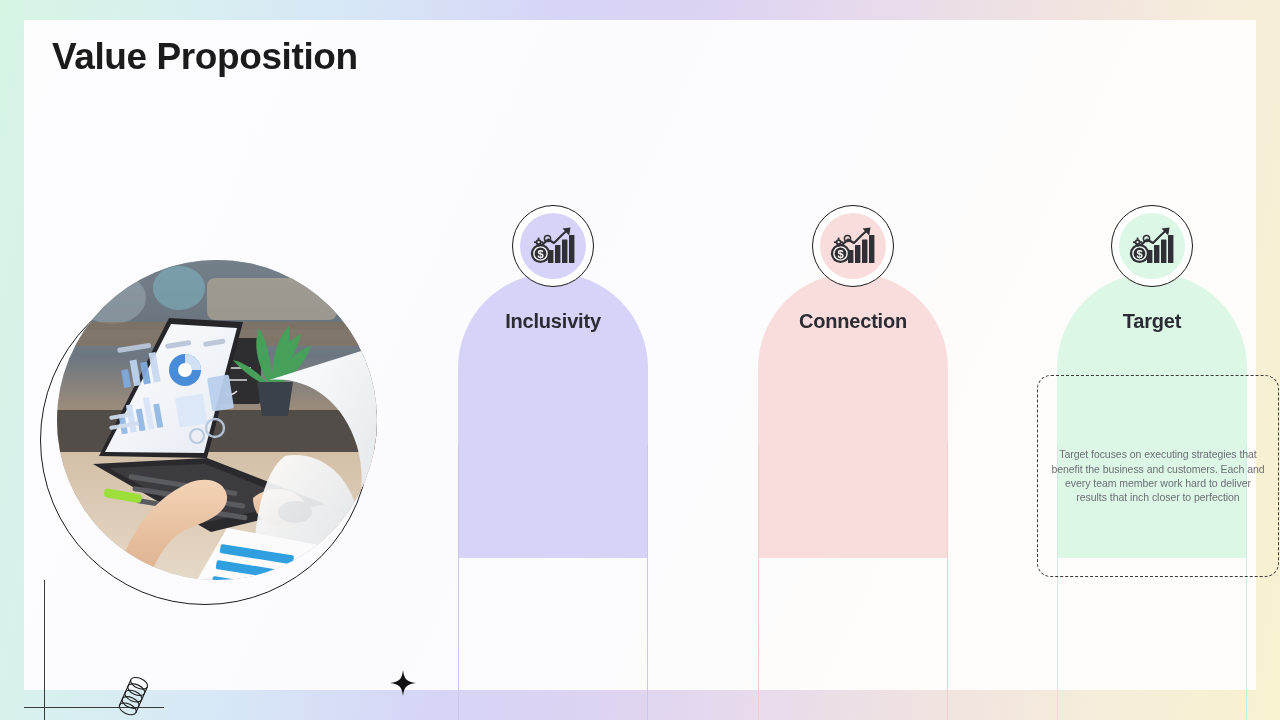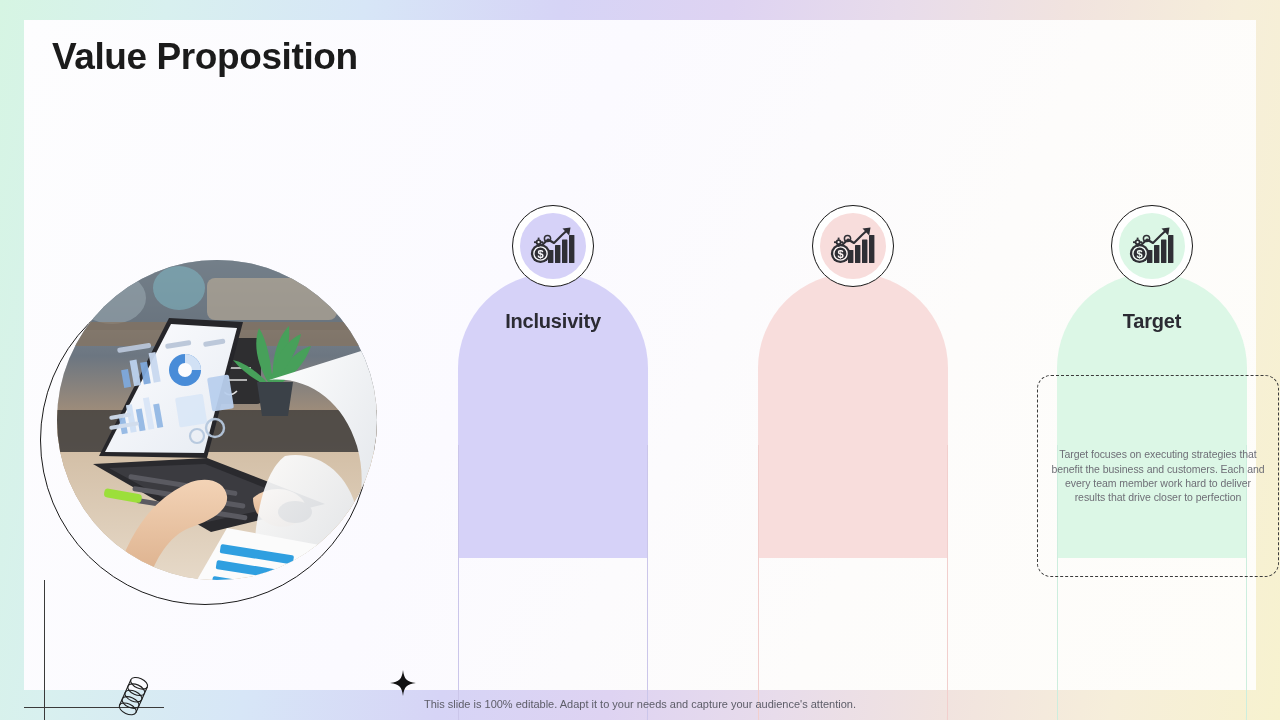--- a/index.html
+++ b/index.html
@@ -446,27 +446,28 @@
                 <circle cx="8.6" cy="16.2" r="2.9"></circle>
                 <circle cx="8.6" cy="16.2" r="1.1" fill="#fdf4f4"></circle>
                 <rect x="7.7" y="11.6" width="1.8" height="2.1"></rect>
                 <rect x="7.7" y="18.7" width="1.8" height="2.1"></rect>
                 <rect x="4" y="15.3" width="2.1" height="1.8"></rect>
                 <rect x="11.1" y="15.3" width="2.1" height="1.8"></rect>
               </g>
             </svg>
           </div>
         </div>
+        <div class="pillar-title">Connection</div>
       </div>
 
       <div class="pillar pillar-3">
         <div class="dome" style="background-color: rgb(220, 247, 230);"></div>
         <div class="dome-outline" style="border-color: rgb(205, 238, 222);"></div>
         <div class="desc-box">
-          <div class="desc-text">Target focuses on executing strategies that benefit the business and customers. Each and every team member work hard to deliver results that drive closer to perfection</div>
+          <div class="desc-text">Target focuses on executing strategies that benefit the business and customers. Each and every team member work hard to deliver results that inch closer to perfection</div>
         </div>
         <div class="icon-badge">
           <div class="icon-inner" style="background-color: rgb(220, 247, 230);">
             <svg width="46" height="40" viewBox="0 0 46 40">
               <g fill="#2f2f35">
                 <rect x="18" y="24" width="5.4" height="13" rx="0.6"></rect>
                 <rect x="25" y="19" width="5.4" height="18" rx="0.6"></rect>
                 <rect x="32" y="13.5" width="5.4" height="23.5" rx="0.6"></rect>
                 <rect x="39" y="9" width="5.4" height="28" rx="0.6"></rect>
               </g>
@@ -486,14 +487,13 @@
               </g>
             </svg>
           </div>
         </div>
         <div class="pillar-title">Target</div>
       </div>
 
     </div>
   </div>
 
-  <div class="footer-note">This slide is 100% editable. Adapt it to your needs and capture your audience's attention.</div>
 </div>
 
 </body></html>

